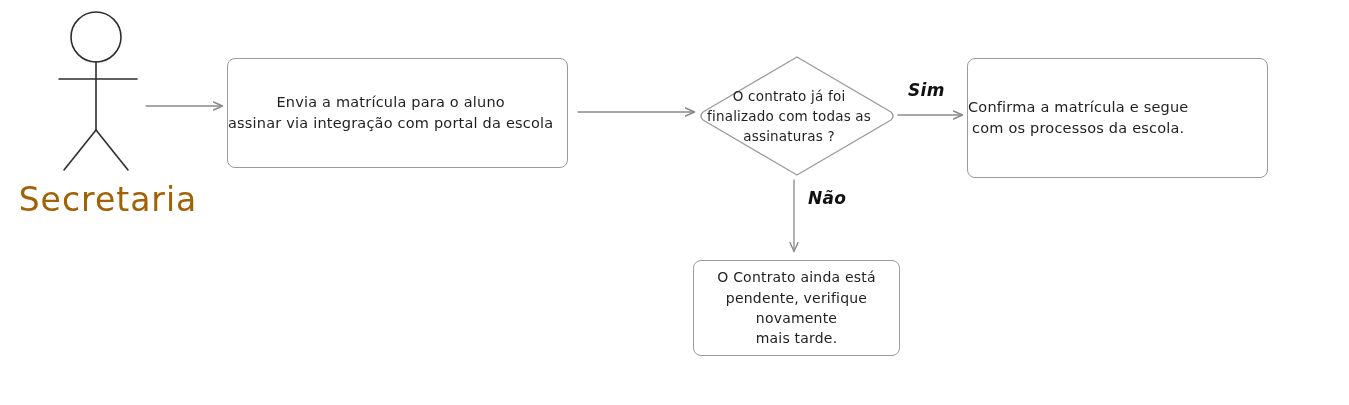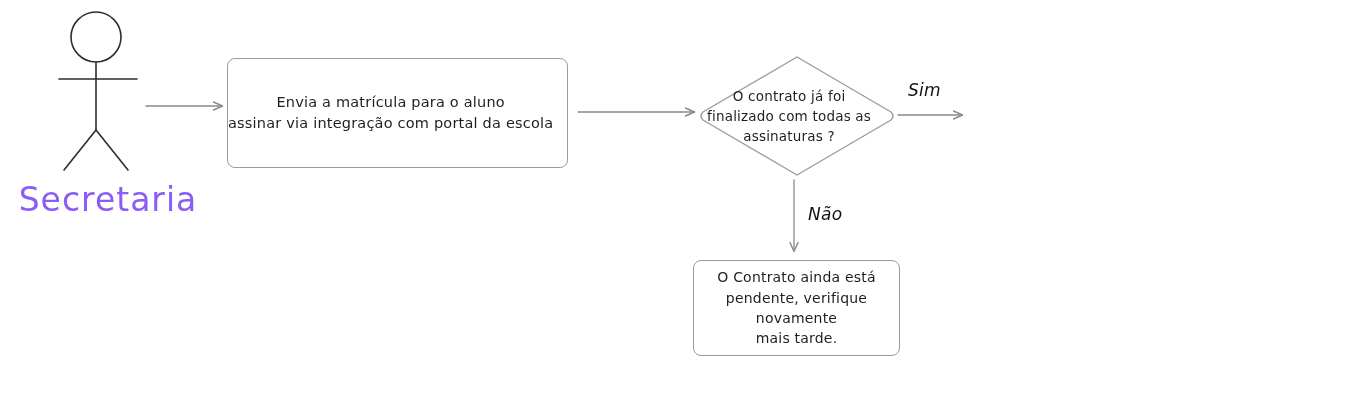--- a/index.html
+++ b/index.html
@@ -38,33 +38,33 @@
     display:flex;align-items:center;justify-content:flex-start;
     text-align:center;
     font-size:13.5px;line-height:1.5;
     white-space:pre-line;
     letter-spacing:.2px;
   }
   .edge-label{
     position:absolute;
     font-size:17px;
     font-style:italic;
-    font-weight:400;
+    font-weight:700;
     color:#111;
     letter-spacing:.3px;
   }
   .label-sim{left:908px;top:80px;}
-  .label-nao{left:808px;top:204px;}
+  .label-nao{left:808px;top:188px;}
   .actor-label{
     position:absolute;
     left:8px;top:180px;width:200px;
     font-size:33px;
     text-align:center;
     letter-spacing:1px;
-    color:#8b5cf6;
+    color:#a16207;
     white-space:nowrap;
   }
 </style>
 </head>
 <body>
 
 <div class="canvas">
 
   <svg class="layer" width="1349" height="405" viewBox="0 0 1349 405">
     <defs>
@@ -97,20 +97,24 @@
     <span>Envia a matrícula para o aluno
 assinar via integração com portal da escola</span>
   </div>
 
   <div class="diamond-text">
     <span>O contrato já foi
 finalizado com todas as
 assinaturas ?</span>
   </div>
 
+  <div class="node node-confirm">
+    <span>Confirma a matrícula e segue
+com os processos da escola.</span>
+  </div>
 
   <div class="node node-pending">
     <span>O Contrato ainda está
 pendente, verifique novamente
 mais tarde.</span>
   </div>
 
   <div class="edge-label label-sim">Sim</div>
   <div class="edge-label label-nao">Não</div>
 

